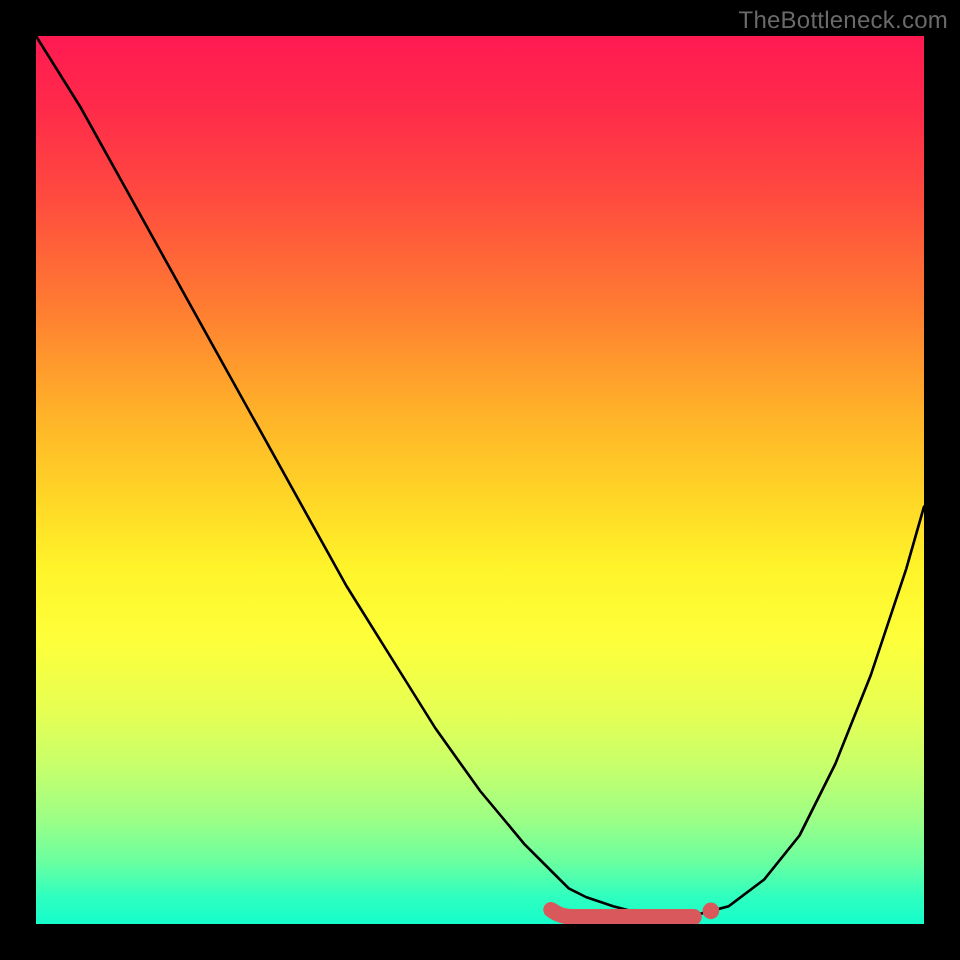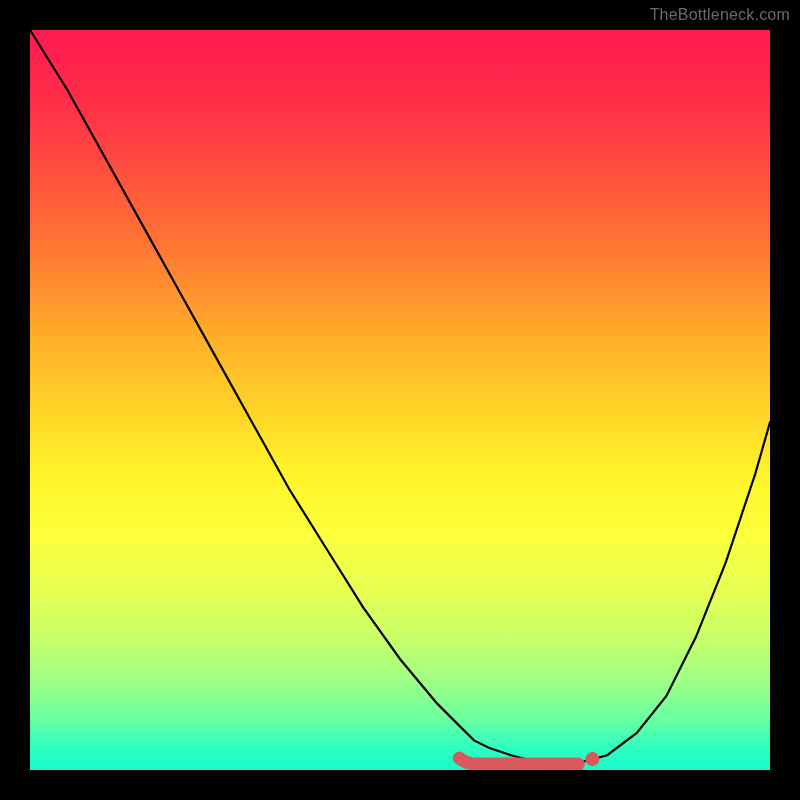--- a/index.html
+++ b/index.html
@@ -3,21 +3,21 @@
 <meta charset="utf-8">
 <style>
   * { margin: 0; padding: 0; box-sizing: border-box; }
   html, body { width: 800px; height: 800px; overflow: hidden; background: #000; }
   .container { position: relative; width: 800px; height: 800px; background: #000; }
   .watermark {
     position: absolute;
     top: 6px;
     right: 10px;
     font-family: Arial, sans-serif;
-    font-size: 16px;
+    font-size: 20px;
     color: #6a6a6a;
     font-weight: 500;
     letter-spacing: 0.2px;
   }
   .plot {
     position: absolute;
     left: 30px;
     top: 30px;
     width: 740px;
     height: 740px;

